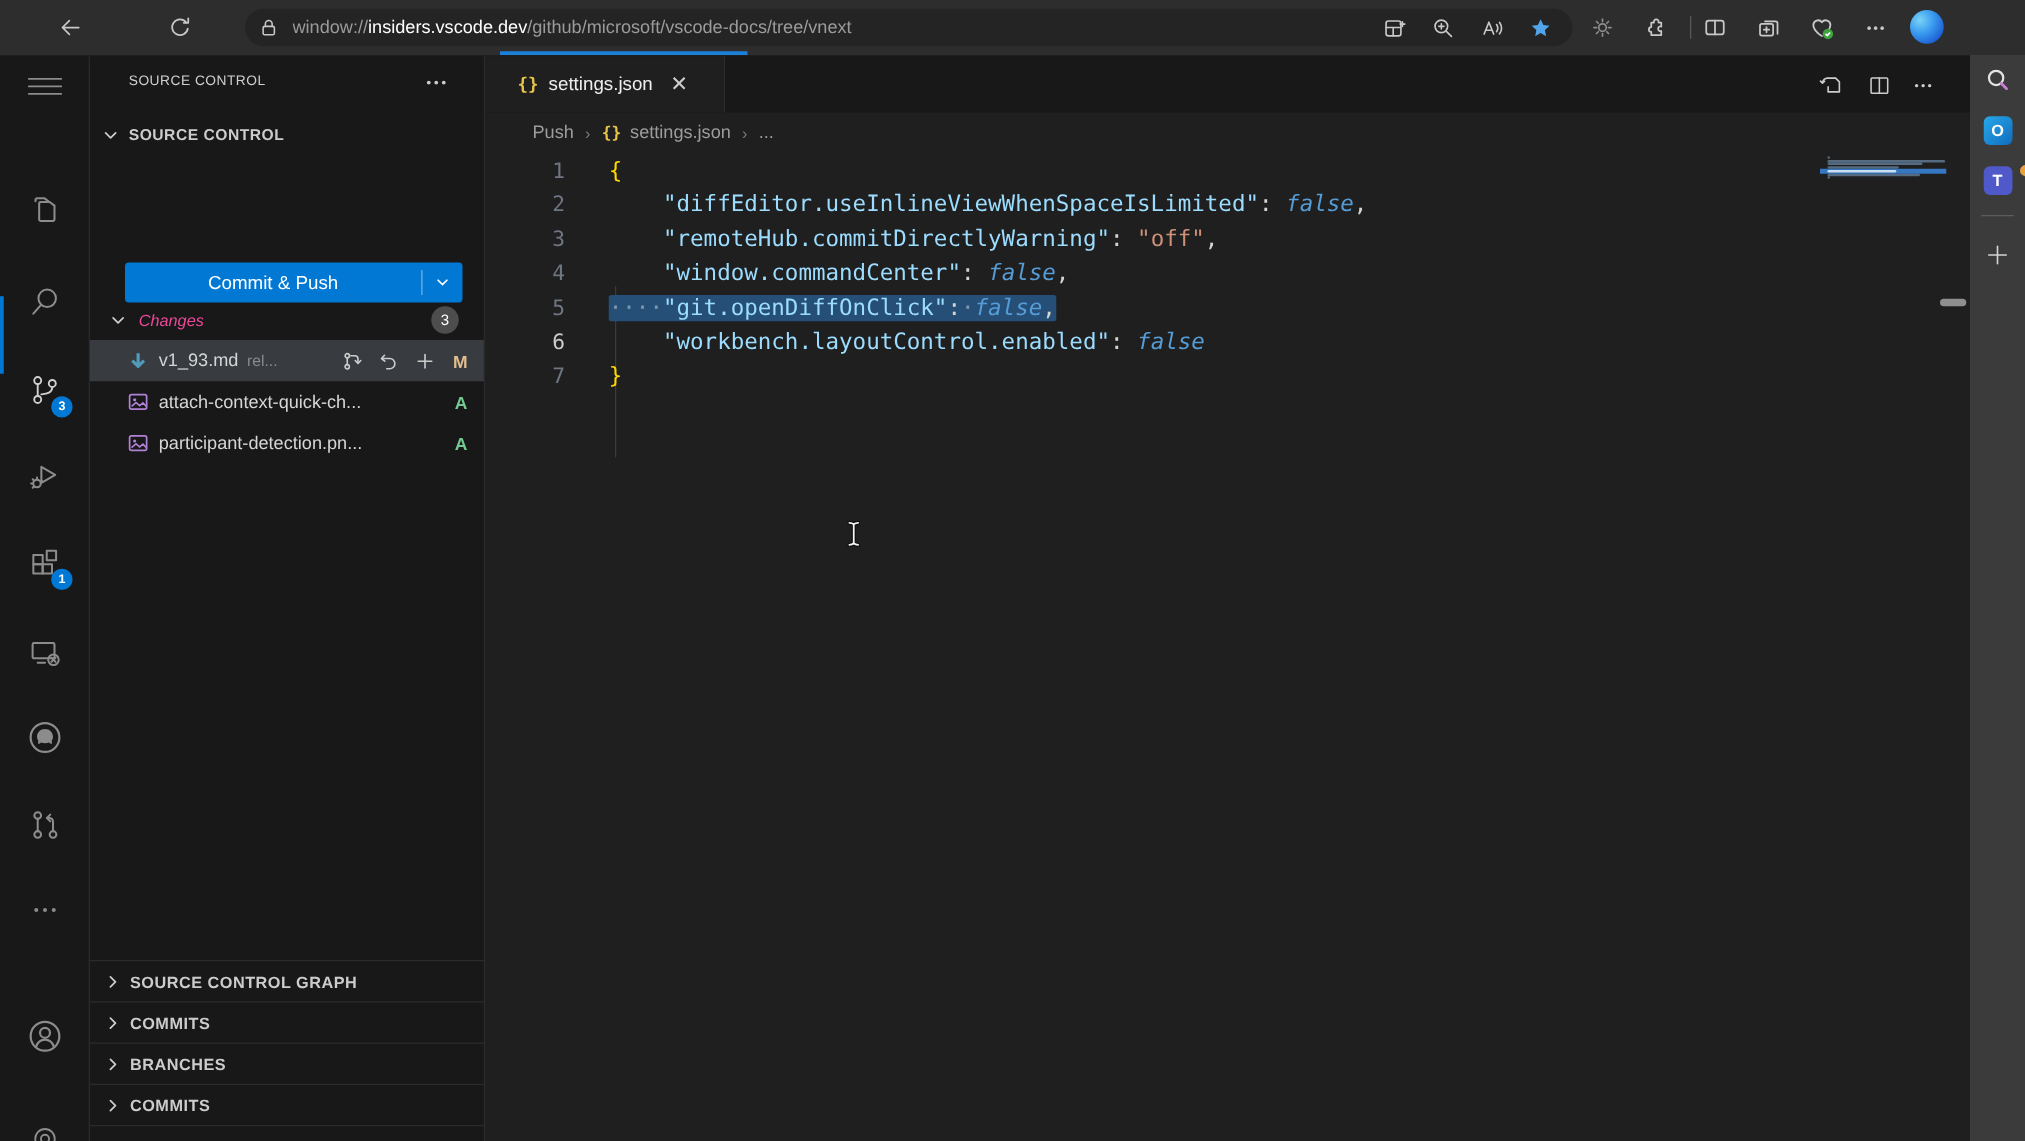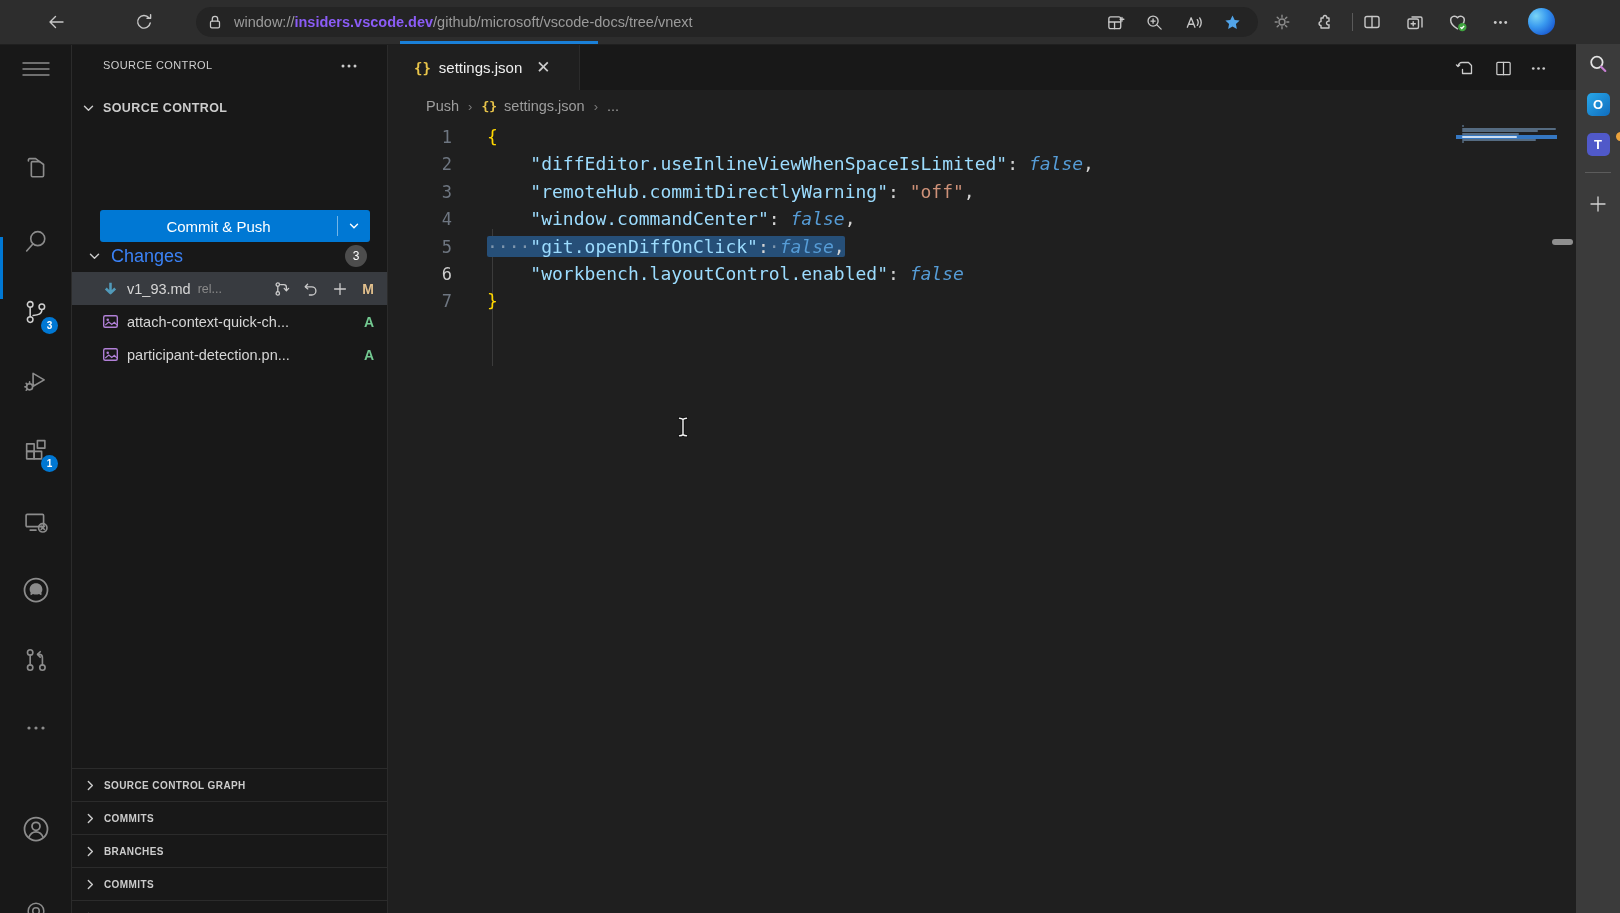--- a/index.html
+++ b/index.html
@@ -10,33 +10,33 @@
   .stk{stroke:#c8c8c8;stroke-width:1.4;fill:none;stroke-linecap:round;stroke-linejoin:round;}
   .stk2{stroke:#8c8c8c;stroke-width:1.4;fill:none;stroke-linecap:round;stroke-linejoin:round;}
   .stk3{stroke:#cccccc;stroke-width:1.3;fill:none;stroke-linecap:round;stroke-linejoin:round;}
 
   
   #browser-bar{left:0;top:0;width:1620px;height:44px;background:#2d2d2d;}
   .tool-btn{width:32px;height:32px;border-radius:6px;display:flex;align-items:center;justify-content:center;}
   #url-pill{left:196px;top:7px;width:1062px;height:30px;background:#242424;border-radius:15px;
             display:flex;align-items:center;padding:0 10px;box-sizing:border-box;}
   #url-text{font-size:14.5px;color:#9b9b9b;margin-left:10px;white-space:nowrap;flex:1;overflow:hidden;}
-  #url-text .host{color:#8b5cf6;font-weight:700;}
+  #url-text .host{color:#ffffff;font-weight:400;}
   .pill-icons{display:flex;align-items:center;gap:7px;}
 
   
   #activity-bar{left:0;top:45px;width:72px;height:868px;background:#181818;border-right:1px solid #2b2b2b;box-sizing:border-box;}
   .ab-item{position:absolute;left:0;width:72px;height:48px;display:flex;align-items:center;justify-content:center;}
   .ab-badge{position:absolute;right:14px;bottom:2px;min-width:17px;height:17px;border-radius:9px;background:#0078d4;
             color:#fff;font-size:10px;display:flex;align-items:center;justify-content:center;font-weight:700;}
   #active-pill{left:0;top:192px;width:3px;height:62px;background:#0078d4;}
 
   #side-bar{left:72px;top:45px;width:316px;height:868px;background:#181818;border-right:1px solid #2b2b2b;box-sizing:border-box;overflow:hidden;}
   .sb-title{font-size:11px;color:#cfcfcf;letter-spacing:.4px;}
-  .sb-sec-title{font-size:10px;font-weight:700;color:#cccccc;letter-spacing:.4px;}
+  .sb-sec-title{font-size:13px;font-weight:700;color:#cccccc;letter-spacing:.4px;}
   #scm-input{left:28px;top:85px;width:270px;height:36px;background:#2d2d2d;border:1px solid #404040;border-radius:4px;
              box-sizing:border-box;color:#cccccc;font-size:15px;padding:0 10px;font-family:"Liberation Sans",sans-serif;outline:none;}
   #scm-input::placeholder{color:#8b8b8b;}
   #commit-btn{left:28px;top:165px;width:270px;height:32px;background:#0078d4;border-radius:3px;display:flex;align-items:center;color:#fff;}
   #commit-label{flex:1;text-align:center;font-size:15px;}
   #commit-sep{width:1px;height:20px;background:rgba(255,255,255,.45);}
   #commit-chevron{width:32px;display:flex;align-items:center;justify-content:center;}
   #changes-badge{position:absolute;left:273px;top:5px;width:22px;height:22px;border-radius:11px;background:#4d4d4d;
                  color:#fff;font-size:12px;display:flex;align-items:center;justify-content:center;}
   .scm-row{position:absolute;left:0;width:316px;height:33px;display:flex;align-items:center;}
@@ -288,21 +288,21 @@
       <svg width="12" height="12" viewBox="0 0 12 12">
           <path d="M2.5 4.2 6 7.7 9.5 4.2" stroke="#fff" stroke-width="1.4" fill="none" stroke-linecap="round"></path>
         </svg>
     </div>
   </div>
   <div class="abs" style="left:0;top:195px;width:316px;height:32px;">
     <div style="display:flex;align-items:center;height:32px;">
       <svg style="margin-left:16px;" width="13" height="13" viewBox="0 0 12 12">
           <path class="stk3" d="M2.3 4 6 7.7 9.7 4"></path>
         </svg>
-      <span style="margin-left:10px;font-size:18px;color:#3b82f6;">Changes</span>
+      <span style="margin-left:10px;font-size:13px;color:#ec4899;font-style:italic;">Changes</span>
     </div>
     <div id="changes-badge">3</div>
   </div>
   <div id="file-list">
       <div class="scm-row hovered" style="top: 227px;">
         <span style="margin-left: 30px;">
           <svg width="17" height="17" viewBox="0 0 16 16">
             <path d="M8 2.5v9M3.6 8 8 12.4 12.4 8" stroke="#519aba" stroke-width="2.4" fill="none" stroke-linejoin="round"></path>
           </svg>
         </span>

